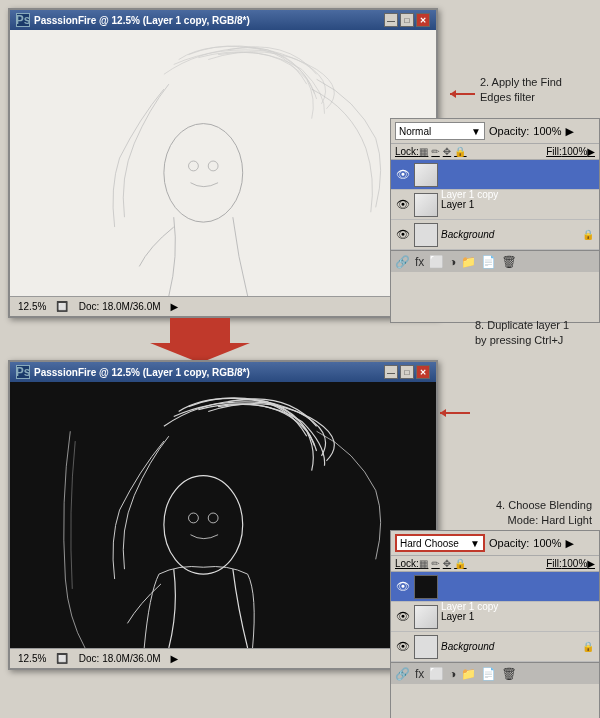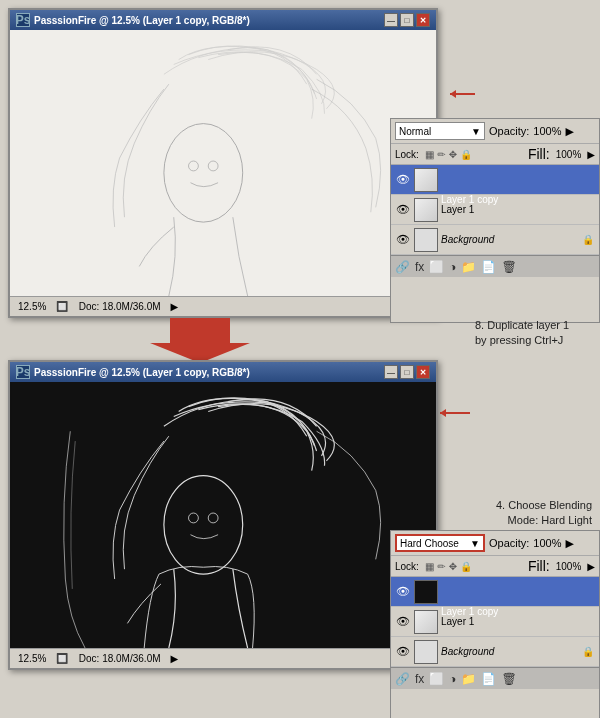--- a/index.html
+++ b/index.html
@@ -148,34 +148,34 @@
       justify-content: space-between;
       padding: 0 3px;
     }
     .blend-select-highlighted {
       border: 2px solid #c0392b !important;
     }
     .lock-row {
       display: flex;
       align-items: center;
       padding: 2px 4px;
-      gap: 6px;
       border-bottom: 1px solid #aaa;
       font-size: 10px;
+      text-decoration: underline;
     }
     .lock-icons {
       display: flex;
       gap: 3px;
       align-items: center;
     }
     .lock-icon-item {
       font-size: 10px;
       color: #555;
     }
-    .fill-label { margin-left: auto; font-size: 14px; }
+    .fill-label { margin-left: auto; font-size: 10px; }
 
     .layer-row {
       display: flex;
       align-items: center;
       height: 30px;
       padding: 0 4px;
       gap: 3px;
       border-bottom: 1px solid #bbb;
       cursor: pointer;
     }
@@ -375,20 +375,22 @@
     <span class="bottom-icon">fx</span>
     <span class="bottom-icon">⬜</span>
     <span class="bottom-icon">◑</span>
     <span class="bottom-icon">📁</span>
     <span class="bottom-icon">📄</span>
     <span class="bottom-icon">🗑</span>
   </div>
 </div>
 
 <div class="annotation" style="right: 5px; top: 75px; width: 115px; text-align: left;">
+  <span style="white-space: pre-line;">2. Apply the Find
+Edges filter</span>
   
   <div style="position: absolute; left: -30px; top: 18px; width: 25px; height: 2px; background: #c0392b;"></div>
   <div style="position: absolute; left: -30px; top: 15px; width: 0; height: 0; border-top: 4px solid transparent; border-bottom: 4px solid transparent; border-right: 6px solid #c0392b;"></div>
 </div>
 
 <div class="annotation" style="right: 5px; top: 318px; width: 120px; text-align: left;">
   <span style="white-space: pre-line;">8. Duplicate layer 1
 by pressing Ctrl+J</span>
 </div>
 

